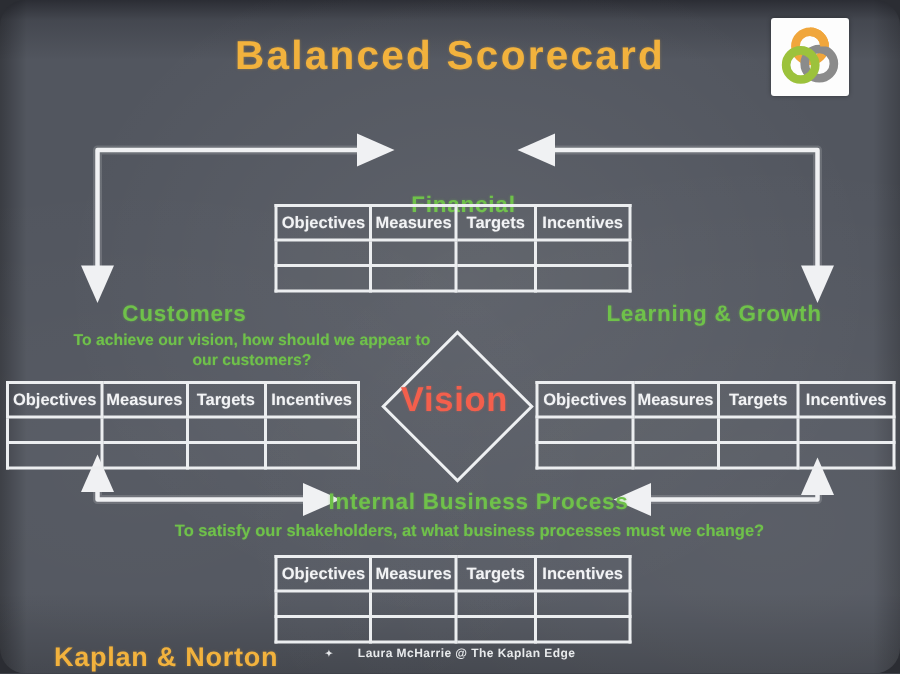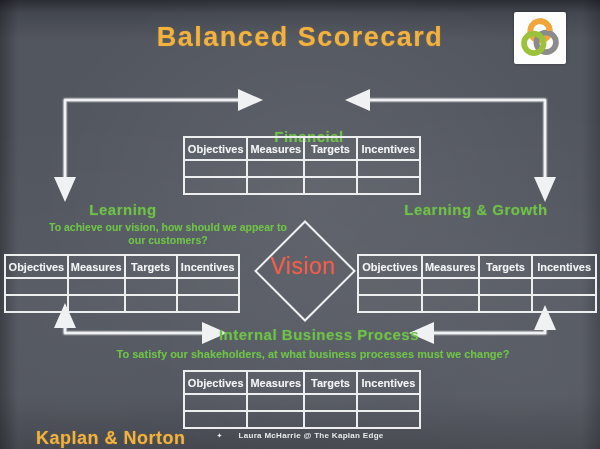--- a/index.html
+++ b/index.html
@@ -11,20 +11,21 @@
     position:relative;
     width:600px;height:449px;
     overflow:hidden;
     background-color:#52565f;
     background-image:
       radial-gradient(ellipse at 52% 42%, rgba(255,255,255,0.07), rgba(0,0,0,0) 62%),
       radial-gradient(ellipse at 85% 78%, rgba(255,255,255,0.05), rgba(0,0,0,0) 50%),
       radial-gradient(ellipse at 15% 70%, rgba(255,255,255,0.03), rgba(0,0,0,0) 45%),
       linear-gradient(180deg, rgba(5,5,10,0.5) 0%, rgba(5,5,10,0.18) 3%, rgba(0,0,0,0) 9%, rgba(0,0,0,0) 88%, rgba(0,0,0,0.18) 100%),
       linear-gradient(90deg, rgba(0,0,0,0.30) 0%, rgba(0,0,0,0) 3%, rgba(0,0,0,0) 97%, rgba(0,0,0,0.22) 100%);
+    border-radius: 17px;
   }
   .abs{position:absolute;}
   .ctr{text-align:center;}
   .title{
     left:0;right:0;top:22px;
     font-size:27px;font-weight:bold;letter-spacing:1.5px;
     color:#f2b23d;text-shadow:0 0 2px rgba(242,178,61,0.35);
   }
   .logo-box{
     left:514px;top:12px;width:52px;height:52px;
@@ -53,21 +54,21 @@
     text-shadow:0 0 1px rgba(255,255,255,0.3);
   }
   table.bsc td{height:15px;padding:0;}
   .vision-diamond{
     left:269px;top:235px;width:68px;height:68px;
     border:2.5px solid #eef0f2;
     transform:rotate(45deg);
   }
   .vision-label{
     left:253px;top:253px;width:100px;text-align:center;
-    font-size:23px;font-weight:normal;color:#f45f4c;
+    font-size:23px;font-weight:bold;color:#f45f4c;
     letter-spacing:0.5px;text-shadow:0 0 2px rgba(244,95,76,0.4);
   }
   .kaplan{
     left:36px;top:399px;
     font-size:18px;font-weight:bold;color:#f2b23d;
     letter-spacing:0.5px;text-shadow:0 0 2px rgba(242,178,61,0.3);margin-top:29px;
   }
   .credit{
     left:0;right:0;top:431px;
     font-size:8px;font-weight:bold;color:#e8eaec;
@@ -141,21 +142,21 @@
         </tr>
       <tr>
           <td></td>
           <td></td>
           <td></td>
           <td></td>
         </tr>
     </tbody>
   </table>
 
-  <div class="abs ctr sec-label" style="left:0;width:246px;top:201px;">Learning</div>
+  <div class="abs ctr sec-label" style="left:0;width:246px;top:201px;">Customers</div>
   <div class="abs ctr sec-q" style="left:0;width:250px;top:221px;padding-left:43px;">To achieve our vision, how should we appear to our customers?</div>
   <table class="bsc abs" style="left:4px;top:254px;width:236px;">
     <thead>
         <tr>
       <th style="width:27%">Objectives</th>
       <th style="width:23%">Measures</th>
       <th style="width:23%">Targets</th>
       <th style="width:27%">Incentives</th>
     </tr>
       </thead>

